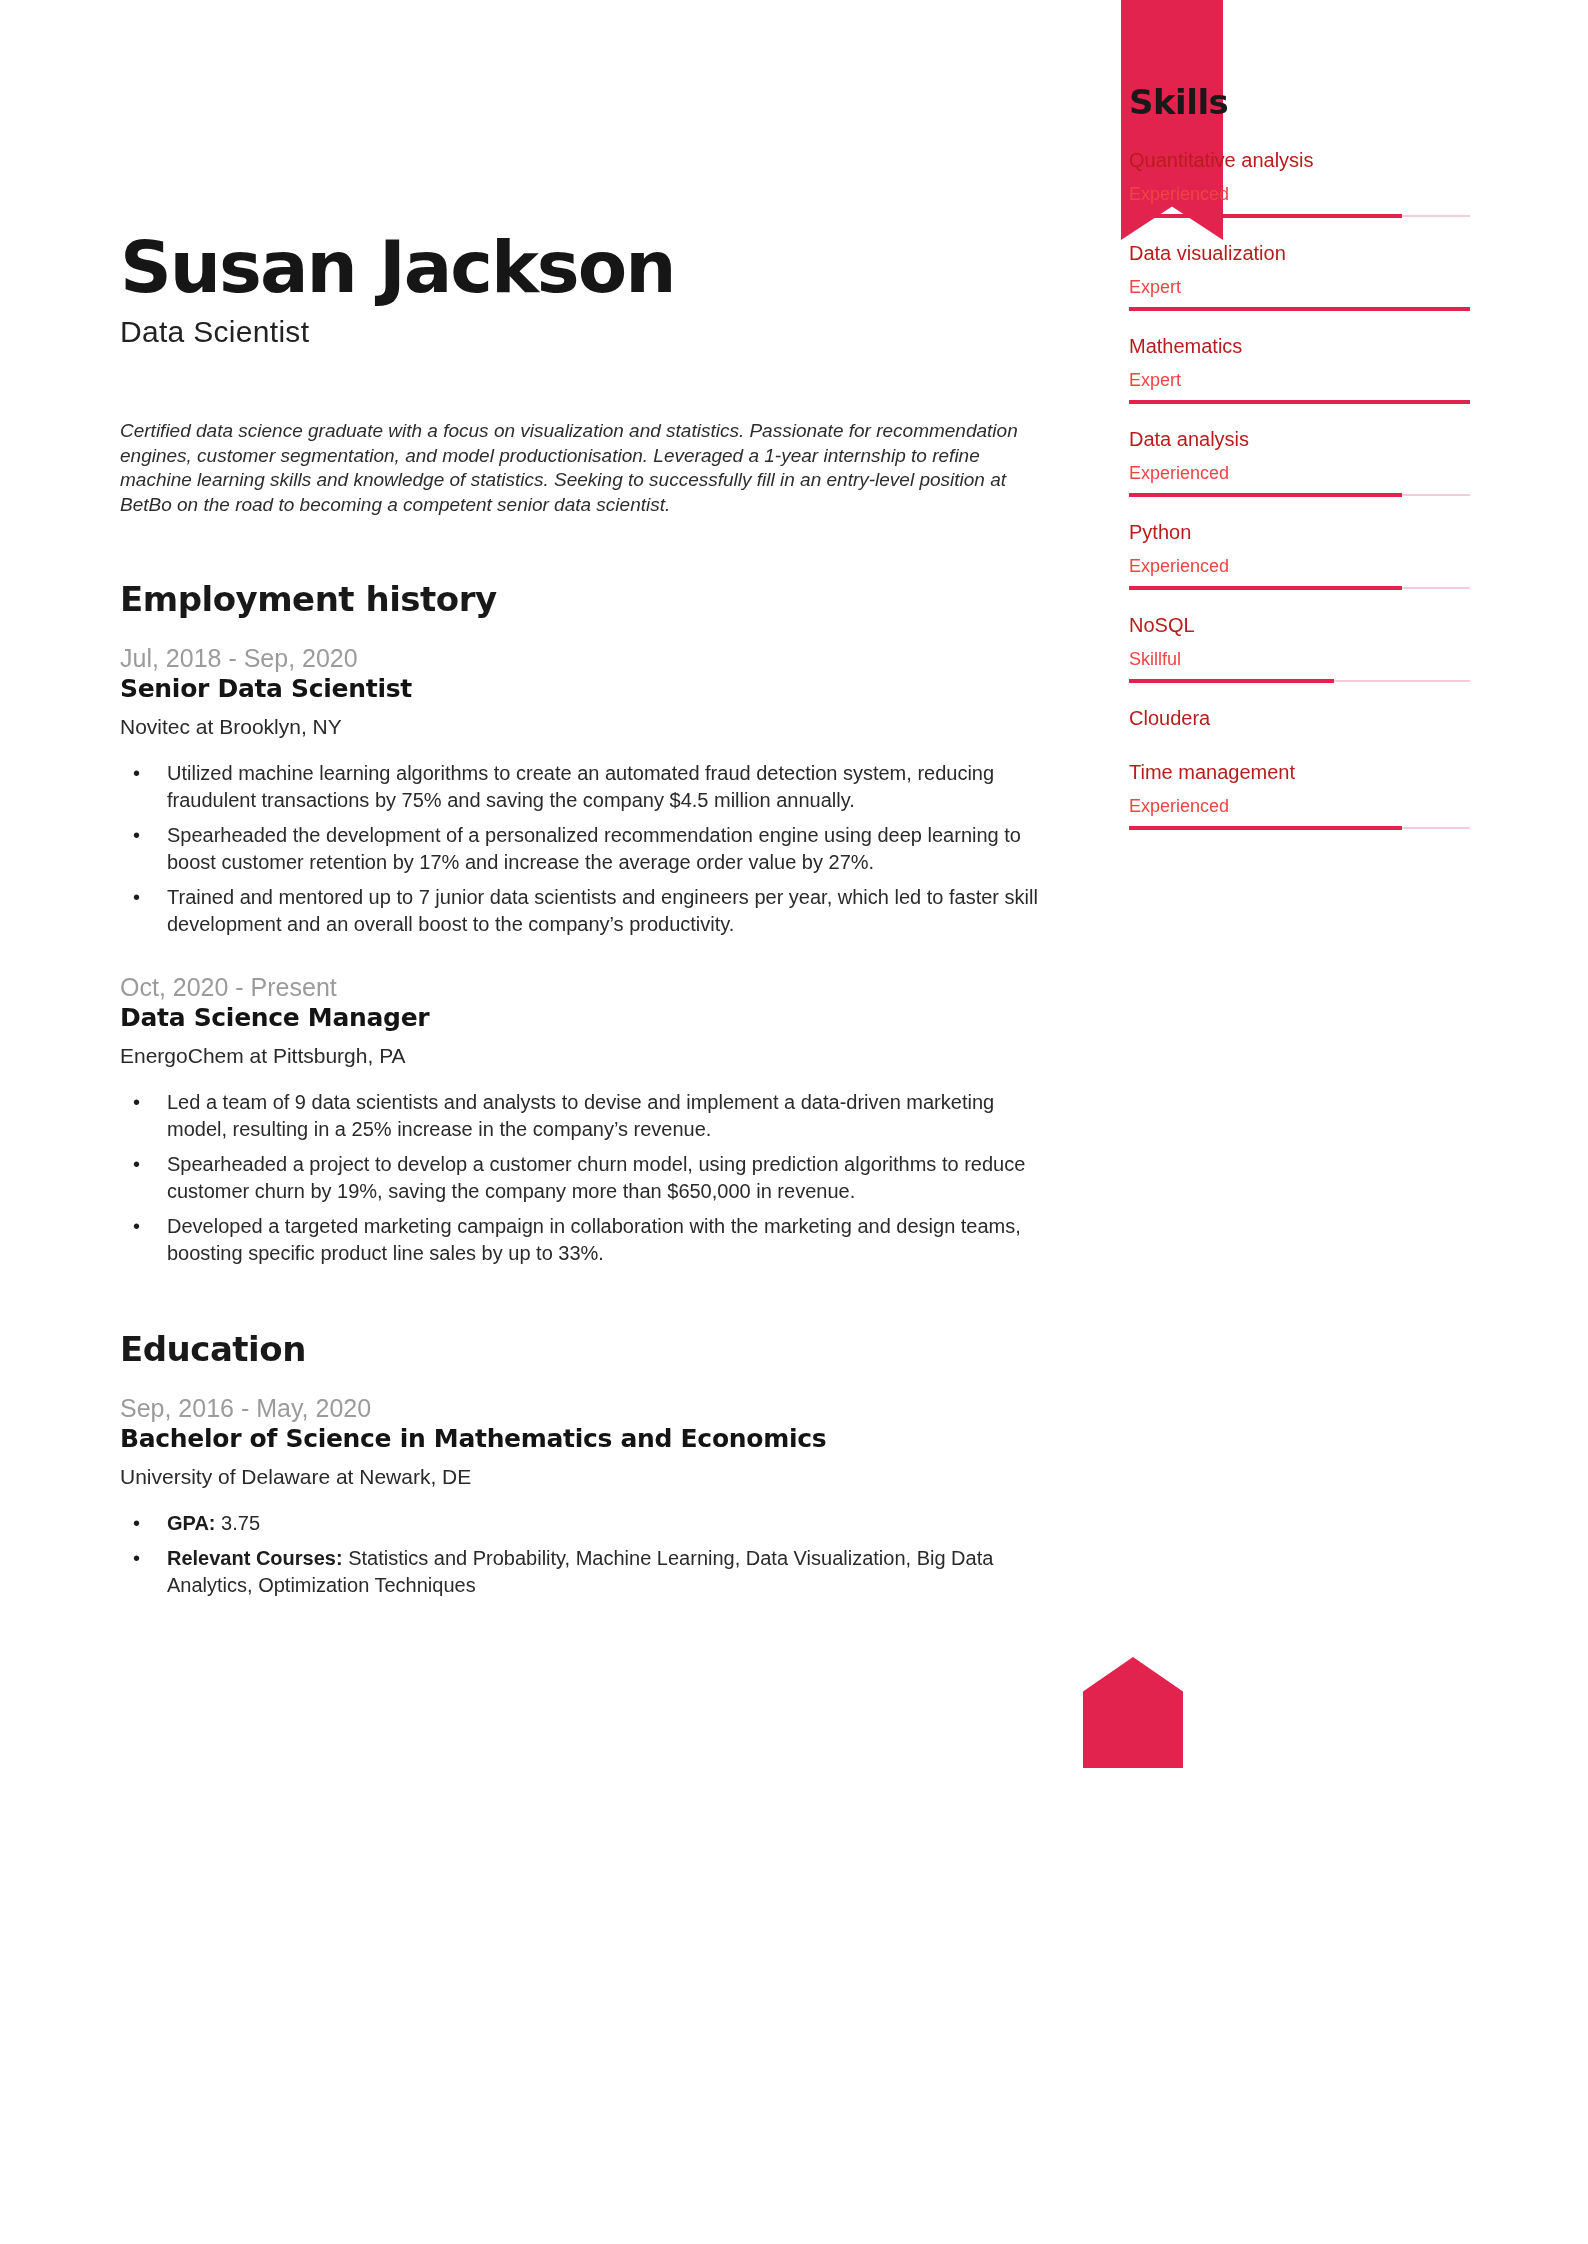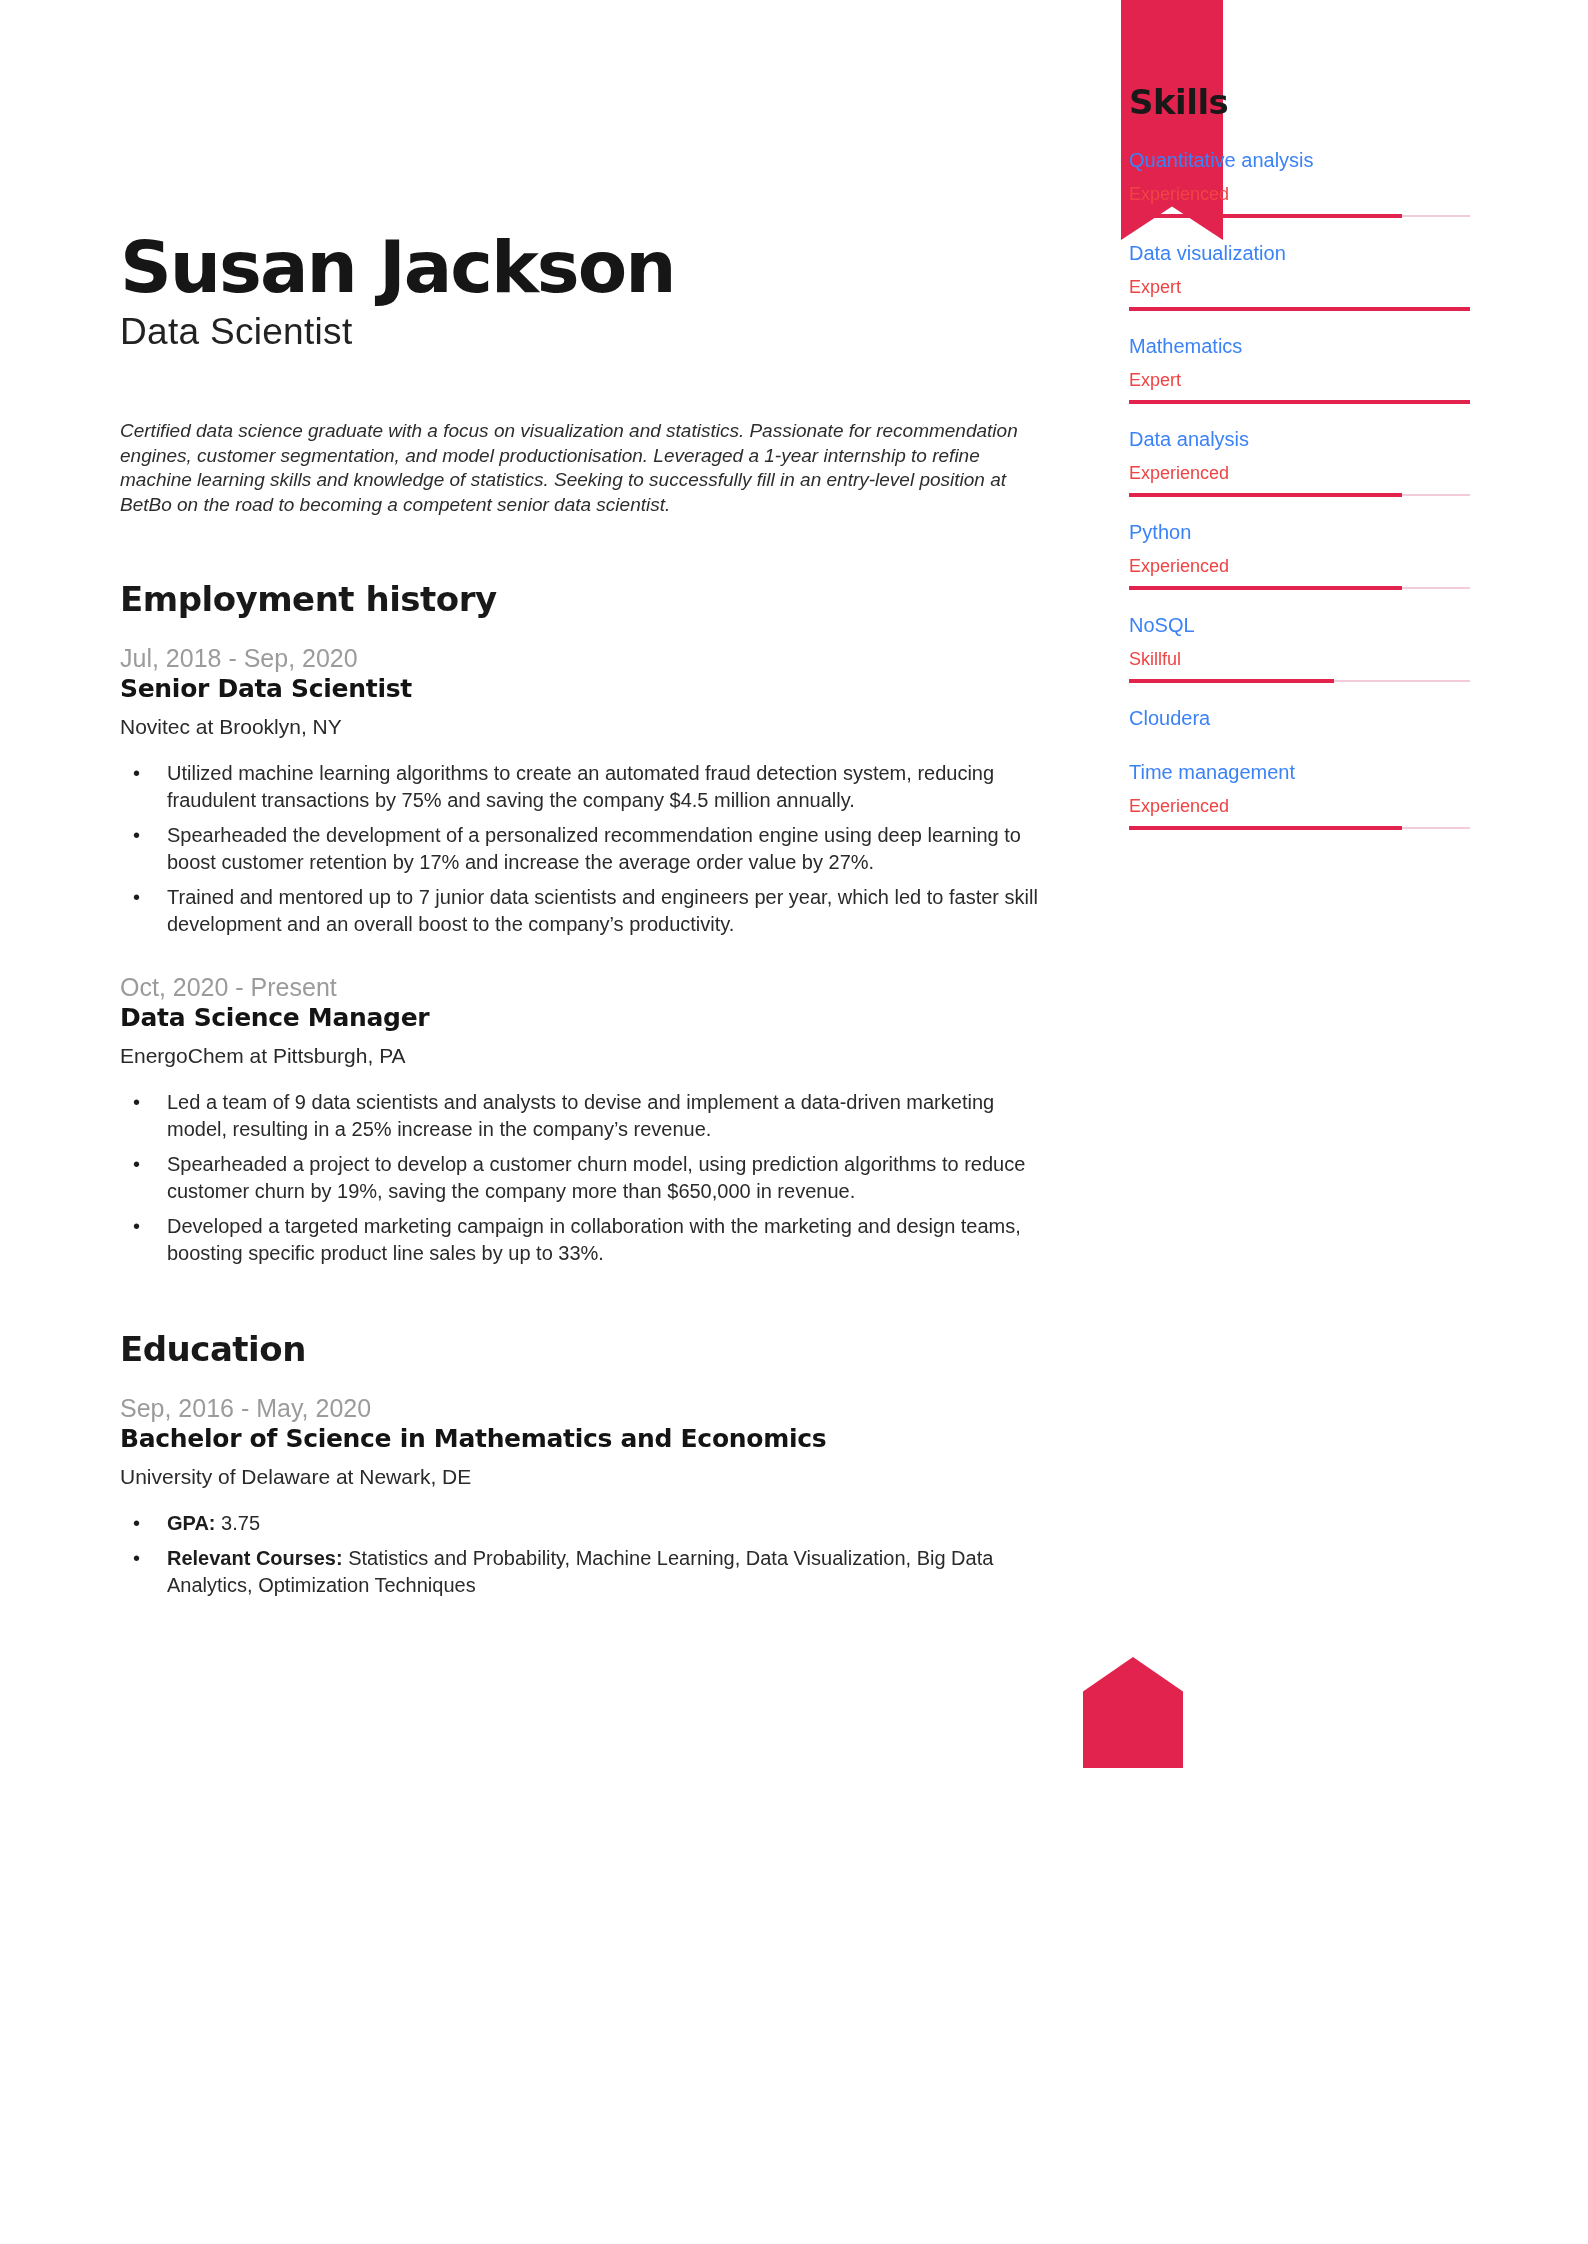--- a/index.html
+++ b/index.html
@@ -26,21 +26,21 @@
   .left-col{position:absolute;left:120px;top:0;width:932px;}
   .right-col{position:absolute;left:1129px;top:0;width:341px;}
 
   
   h1.name{
     margin:228px 0 0 0;
     font-family:"DejaVu Sans","Liberation Sans",sans-serif;
     font-weight:700;font-size:72px;line-height:1.1;
     letter-spacing:-2px;color:#161616;
   }
-  .subtitle{font-size:37px;line-height:34px;margin-top:8px;color:#222222;letter-spacing:0.3px;}
+  .subtitle{font-size:30px;line-height:34px;margin-top:8px;color:#222222;letter-spacing:0.3px;}
 
   .summary{
     margin:70px 0 0 0;width:932px;
     font-style:italic;font-size:19px;line-height:24.5px;color:#2d2d2d;
   }
 
   h2.section{
     font-family:"DejaVu Sans","Liberation Sans",sans-serif;
     font-weight:700;font-size:34px;line-height:41px;
     letter-spacing:-0.5px;color:#191919;margin:62px 0 25px 0;
@@ -66,21 +66,21 @@
     font-size:20px;color:#1c1c1c;
   }
   .blabel{font-weight:700;color:#1c1c1c;}
 
   
   .contact{margin-top:252px;}
   .contact-line{font-style:italic;font-size:19px;line-height:25px;margin-bottom:13px;color:#303030;}
 
   .skill{margin-bottom:22px;}
   .skill.plain{margin-bottom:27px;}
-  .skill-name{font-size:20px;line-height:27px;color:#3b82f6;}
+  .skill-name{font-size:20px;line-height:27px;color:#b91c1c;}
   .skill-level{font-size:18px;line-height:24px;margin-top:8px;color:#ef4444;}
   .skill-bar{position:relative;height:4px;margin-top:8px;}
   .skill-track{position:absolute;left:0;right:0;top:1px;height:2px;background:var(--track);}
   .skill-fill{position:absolute;left:0;top:0;height:4px;background:var(--accent);}
 </style>
 </head>
 <body>
 
 <div class="page">
 

